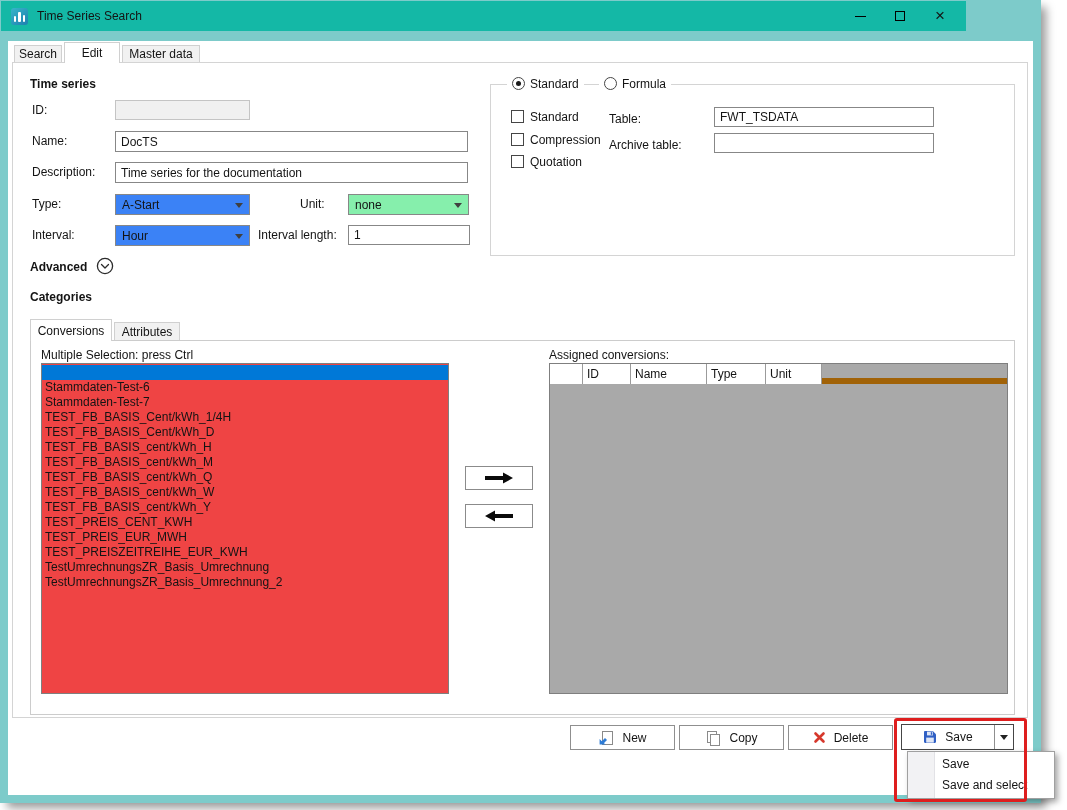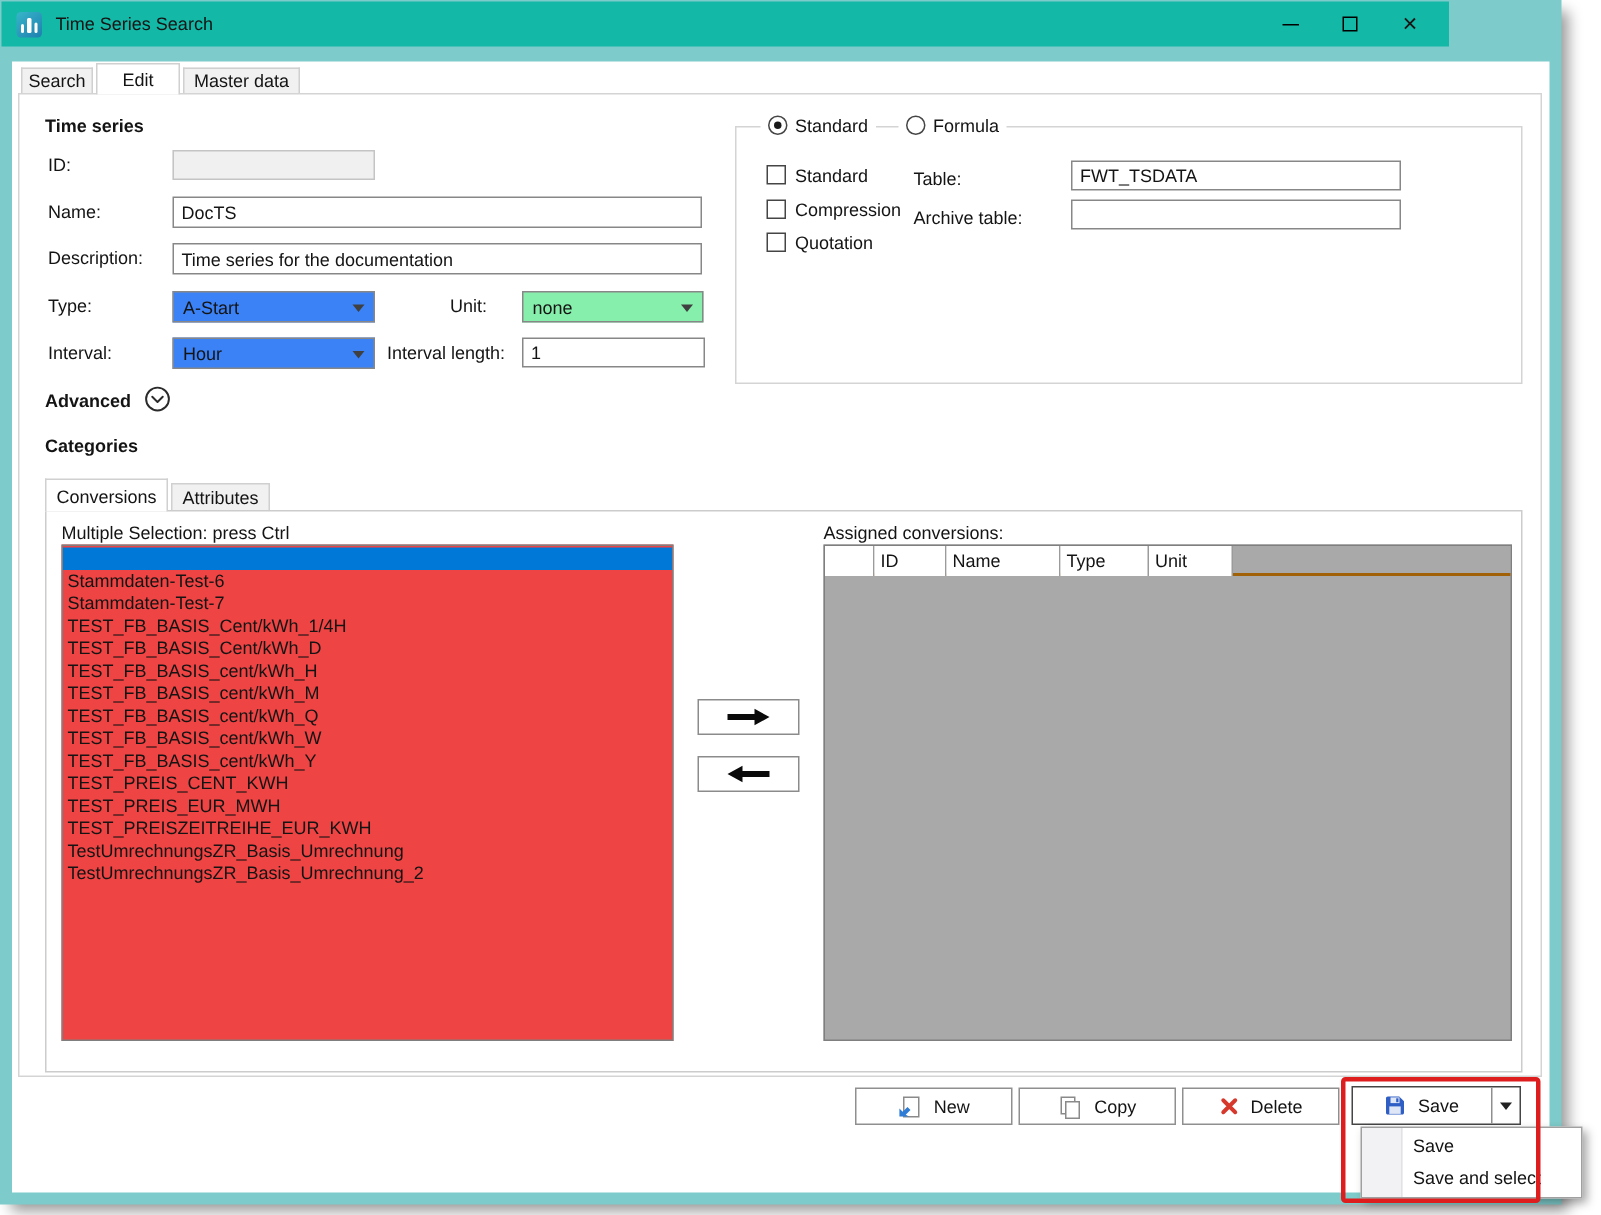--- a/index.html
+++ b/index.html
@@ -35,21 +35,21 @@
   .radio.checked .rdot::after{content:"";position:absolute;left:3px;top:3px;width:5px;height:5px;border-radius:50%;background:#1a1a1a}
   .check{position:absolute;display:flex;align-items:center;gap:6px;height:15px}
   .cbox{width:13px;height:13px;border:1px solid #454545;background:#fff;flex:0 0 auto}
   .expander{position:absolute}
   .bigpanel{position:absolute;border:1px solid #cccccc;background:#fff}
   .listbox{position:absolute;border:1px solid #7f7f7f;background:#ef4444;overflow:hidden;padding-top:1px}
   .lb-item{height:15px;line-height:15px;padding-left:3px;white-space:nowrap}
   .lb-item.selected{background:var(--selection);color:#fff}
   .xferbtn{position:absolute;display:flex;align-items:center;justify-content:center;border:1px solid #8b8b8b;background:#fff}
   .assigned{position:absolute;border:1px solid #7f7f7f;background:var(--grid-body)}
-  .assigned-header{position:absolute;left:0;top:0;right:0;height:20px;display:flex;background:var(--grid-body);border-bottom:2px solid #a16207}
+  .assigned-header{position:absolute;left:0;top:0;right:0;height:20px;display:flex;background:var(--grid-body);border-bottom:6px solid #a16207}
   .hdr-cell{height:20px;background:#fff;border-right:1px solid #9b9b9b;padding:3px 4px 0 4px;white-space:nowrap;overflow:hidden}
   .hdr-cell:nth-child(1){width:33px}
   .hdr-cell:nth-child(2){width:48px}
   .hdr-cell:nth-child(3){width:76px}
   .hdr-cell:nth-child(4){width:59px}
   .hdr-cell:nth-child(5){width:56px}
   .btn{position:absolute;display:flex;align-items:center;justify-content:center;gap:8px;border:1px solid #8f8f8f;background:#fff}
   .btn.save{border-color:#454545;padding-right:19px}
   .split-arrow{position:absolute;right:0;top:0;bottom:0;width:19px;border-left:1px solid #8f8f8f;display:flex;align-items:center;justify-content:center}
   .split-arrow .scaret{width:0;height:0;border:4px solid transparent;border-top:5px solid #222;margin-top:5px}

